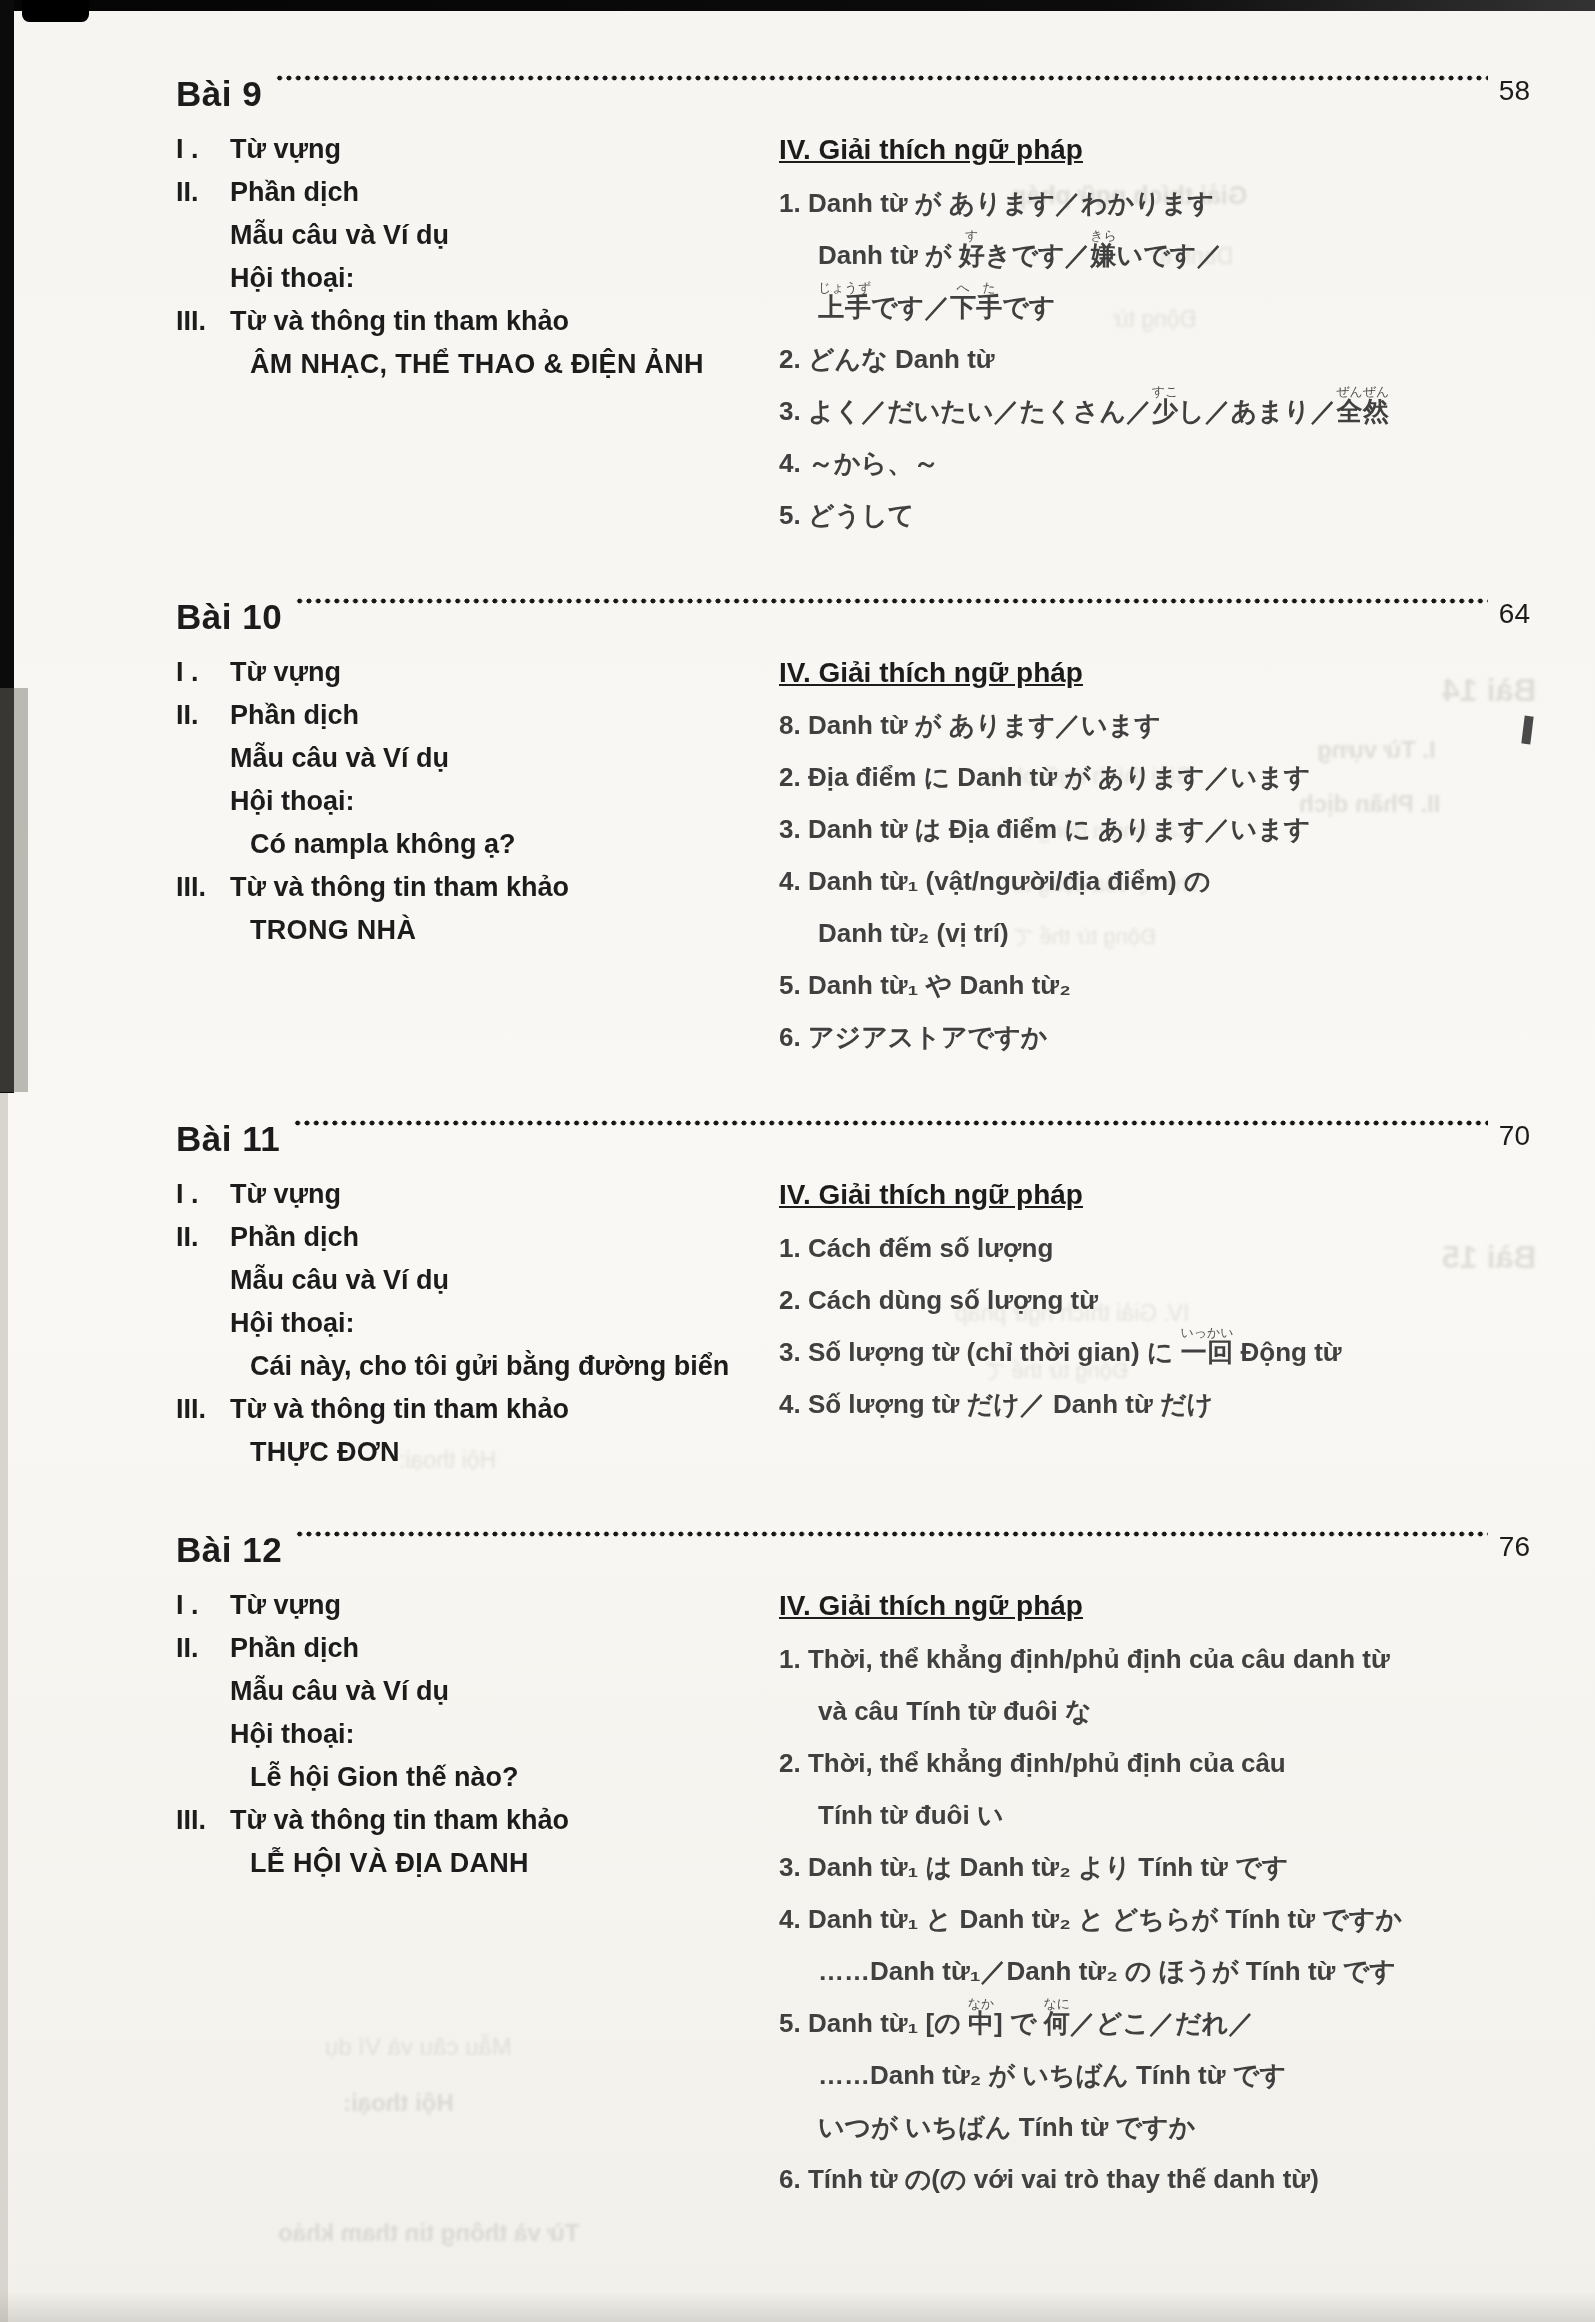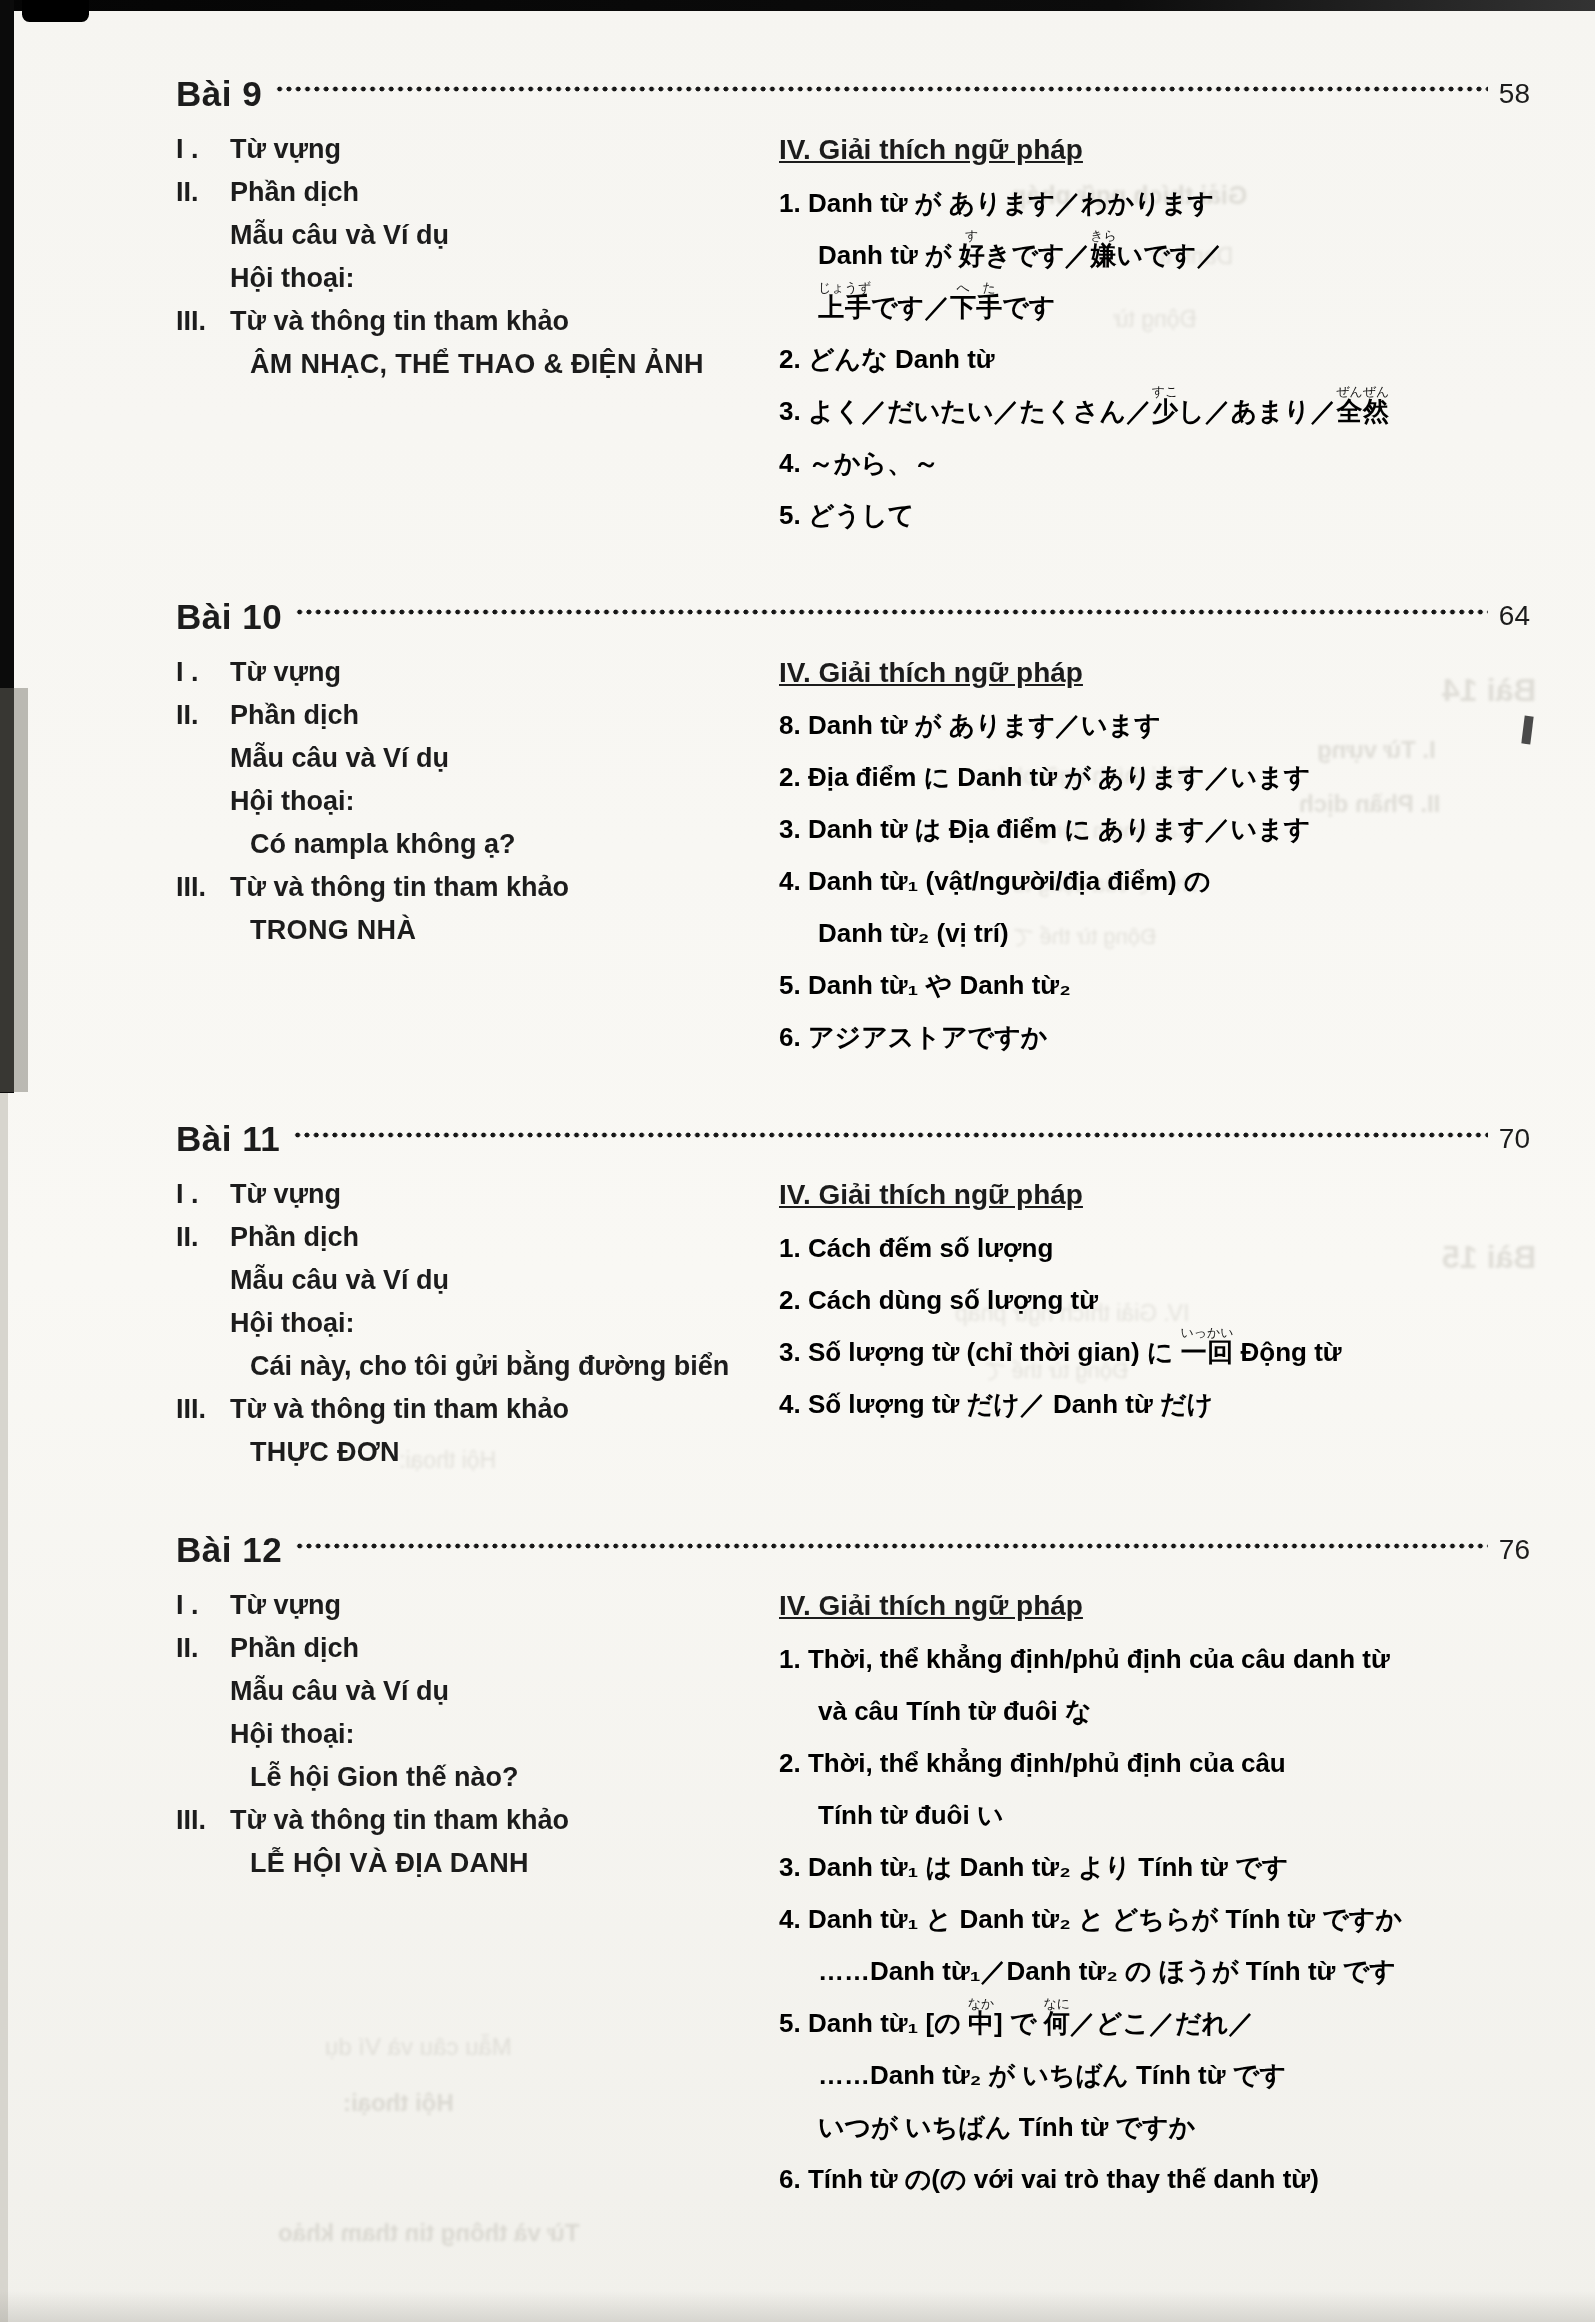--- a/index.html
+++ b/index.html
@@ -30,40 +30,40 @@
   .ghost-layer{position:absolute;inset:0;z-index:1;pointer-events:none;}
   .ghost{
     position:absolute;white-space:nowrap;color:#6f6a5a;
     transform:scaleX(-1);filter:blur(1.5px);opacity:.15;font-weight:400;
   }
   .ghost.gb{font-weight:700;opacity:.18;}
 
   
   .toc{position:absolute;left:176px;right:65px;top:72px;z-index:2;}
   .lesson{margin-bottom:54px;}
-  .lesson-heading{display:flex;align-items:center;}
+  .lesson-heading{display:flex;align-items:flex-start;}
   .lesson-title{font-size:35px;font-weight:700;letter-spacing:0.5px;line-height:43px;}
   .dots{
     flex:1;height:12px;margin:0 11px 8.3px 13px;
     background-image:radial-gradient(circle,#161616 2.2px,transparent 2.7px);
     background-size:9.3px 12px;background-repeat:repeat-x;background-position:0 50%;
   }
   .page-num{font-size:28px;font-weight:400;line-height:37px;margin-bottom:0.9px;}
   .cols{display:flex;margin-top:13px;align-items:flex-start;}
   .col-left{width:603px;flex:none;}
   .col-right{flex:1;min-width:0;}
 
   .ol-row{display:flex;font-size:27px;font-weight:700;line-height:43px;white-space:nowrap;}
   .ol-num{width:54px;flex:none;}
   .ol-row.sub{padding-left:54px;}
   .ol-row.title{padding-left:74px;font-weight:700;}
   .ol-row.topic{padding-left:74px;font-weight:700;letter-spacing:0.3px;}
 
   .gr-header{font-size:28px;font-weight:700;line-height:43px;margin-bottom:5.6px;white-space:nowrap;text-decoration:underline;}
-  .gr-row{font-size:26px;line-height:52px;white-space:nowrap;font-weight:600;color:#000000;}
+  .gr-row{font-size:26px;line-height:52px;white-space:nowrap;font-weight:600;color:#404040;}
   .gr-row.indent{padding-left:39px;}
   ruby{ruby-position:over;}
   rt{font-size:13px;font-weight:400;letter-spacing:0;opacity:.9;}
 </style>
 </head>
 <body>
 
 <div class="paper"></div>
 
 <div class="ghost-layer">

